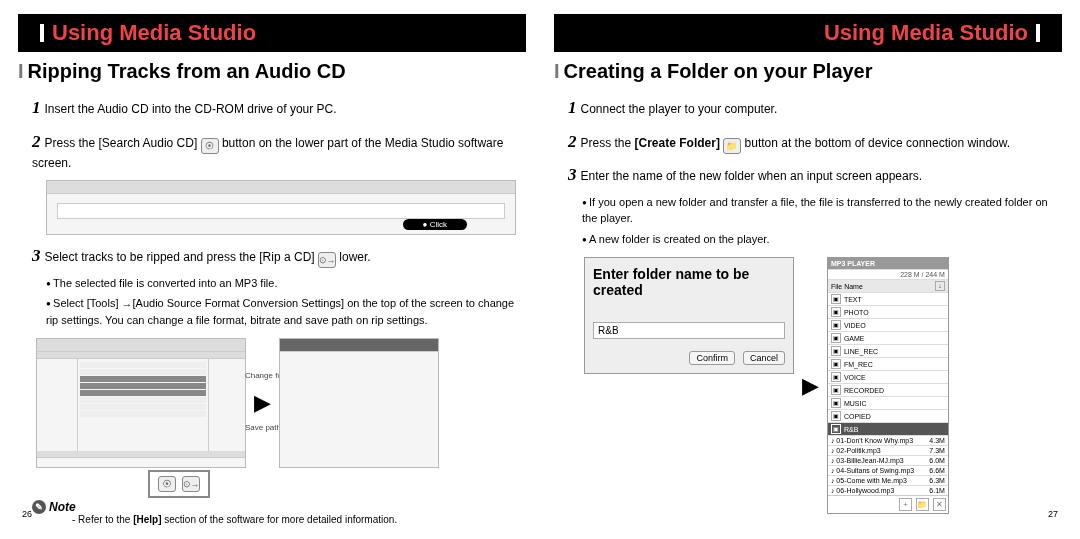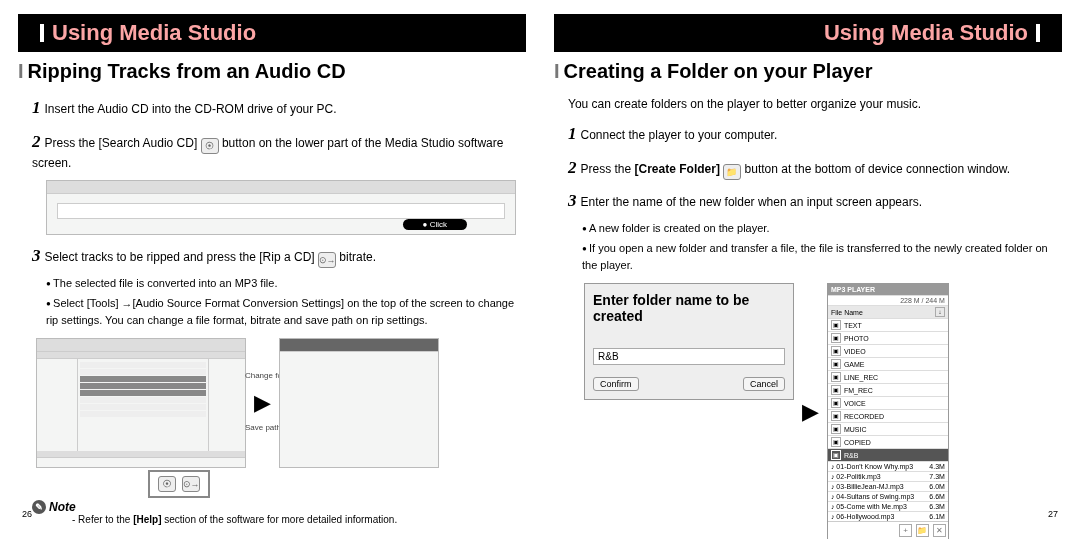--- a/index.html
+++ b/index.html
@@ -1,18 +1,18 @@
 <!DOCTYPE html>
 <html><head>
 <meta charset="utf-8">
 <style>
   body { margin:0; padding:0; font-family: Arial, Helvetica, sans-serif; background:#fff; color:#000; }
   .page-wrap { width:1080px; height:539px; box-sizing:border-box; padding:14px 18px; display:flex; gap:28px; position:relative; }
   .col { flex:1; display:flex; flex-direction:column; position:relative; }
-  .black-band { background:#000; color:#fca5a5; font-weight:bold; font-size:22px; padding:6px 14px; margin-bottom:6px; display:flex; align-items:center; }
+  .black-band { background:#000; color:#ef4444; font-weight:bold; font-size:22px; padding:6px 14px; margin-bottom:6px; display:flex; align-items:center; }
   .band-left { justify-content:flex-start; }
   .band-right { justify-content:flex-end; }
   .accent-bar { display:inline-block; width:4px; height:18px; background:#fff; margin:0 8px; }
   .section-heading { font-weight:bold; font-size:20px; margin:2px 0 8px 0; }
   .section-heading .leadbar { color:#777; margin-right:4px; }
   .bignum { font-family:"Times New Roman", serif; font-size:17px; font-style:italic; font-weight:bold; margin-right:4px; }
   .step { font-size:12px; margin:4px 12px 4px 14px; line-height:1.5; }
   .bullet { font-size:11px; margin:2px 0 2px 28px; line-height:1.5; }
   .bullet::before { content:"● "; font-size:8px; vertical-align:1px; }
   .icon-box { display:inline-block; width:16px; height:14px; border:1px solid #888; border-radius:3px; background:#eee; vertical-align:-2px; text-align:center; font-size:9px; line-height:14px; color:#666; }
@@ -30,21 +30,21 @@
   .click-tag { position:absolute; right:48px; bottom:4px; background:#000; color:#fff; font-size:8px; padding:1px 20px; border-radius:6px; }
   .pill { display:inline-block; background:#e6e6e6; border:1px solid #aaa; border-radius:3px; padding:0 4px; font-size:8px; color:#555; }
   .mini { font-size:7px; color:#555; }
   .toolbox2 { border:2px solid #888; padding:4px 8px; display:inline-flex; gap:6px; }
 
   .free-label { font-size:8px; color:#444; line-height:1.1; text-align:center; }
 
   .dialog-box { width:210px; border:1px solid #999; background:#eee; padding:8px; box-sizing:border-box; }
   .dialog-title { font-size:14px; font-weight:bold; margin-bottom:24px; }
   .dialog-input { background:#fff; border:1px solid #aaa; padding:2px 4px; font-size:10px; margin-bottom:12px; }
-  .dialog-btns { display:flex; justify-content:space-between; gap:8px; }
+  .dialog-btns { display:flex; justify-content:flex-end; gap:8px; }
   .dialog-btn { border:1px solid #999; border-radius:3px; padding:1px 6px; font-size:9px; background:#f5f5f5; }
 
   .device-col { width:120px; border:1px solid #999; font-size:7px; }
   .device-head { background:#999; color:#fff; padding:2px 3px; font-weight:bold; }
   .device-row { border-top:1px solid #ddd; padding:1px 3px; display:flex; align-items:center; gap:3px; }
   .device-row .ico { width:8px; height:8px; border:1px solid #aaa; font-size:6px; line-height:8px; text-align:center; }
   .device-sel { background:#555; color:#fff; }
   .device-foot { border-top:1px solid #ccc; padding:2px; text-align:right; }
   .foot-btn { display:inline-block; width:11px; height:11px; border:1px solid #aaa; margin-left:2px; font-size:8px; line-height:11px; text-align:center; color:#777; }
 </style>
@@ -74,21 +74,21 @@
 
     <div class="shot" style="height:58px; margin:4px 10px 4px 28px;">
       <div class="bar"></div>
       <div style="position:absolute; left:10px; top:22px; right:10px; height:14px; background:#fff; border:1px solid #ccc;"></div>
       <div class="click-tag">● <span>Click</span></div>
     </div>
 
     <div class="step">
       <span class="bignum">3</span><span>Select tracks to be ripped and press the [Rip a CD]</span>
       <span class="icon-box">⊙→</span>
-      <span>bitrate.</span>
+      <span>lower.</span>
     </div>
     <div class="bullet">The selected file is converted into an MP3 file.</div>
     <div class="bullet">Select [Tools] →[Audio Source Format Conversion Settings] on the top of the screen to change rip settings. You can change a file format, bitrate and save path on rip settings.</div>
 
     <div class="fig-row" style="margin-left:18px;">
 
       <div class="shot" style="width:210px; height:130px;">
         <div class="bar"></div>
         <div class="bar thin"></div>
         <div style="display:flex; height:92px;">
@@ -138,35 +138,34 @@
   <div class="col">
     <div class="black-band band-right">
       <span>Using Media Studio</span>
       <span class="accent-bar"></span>
     </div>
 
     <div class="section-heading">
       <span class="leadbar">I</span><span>Creating a Folder on your Player</span>
     </div>
 
-    <div class="step" style="margin-left:14px;">You can create folders on the player to better organize your music.</div>
 
     <div class="step">
       <span class="bignum">1</span><span>Connect the player to your computer.</span>
     </div>
     <div class="step">
       <span class="bignum">2</span><span>Press the </span><b>[Create Folder]</b>
       <span class="icon-box">📁</span>
       <span> button at the bottom of device connection window.</span>
     </div>
     <div class="step">
       <span class="bignum">3</span><span>Enter the name of the new folder when an input screen appears.</span>
     </div>
+    <div class="bullet">If you open a new folder and transfer a file, the file is transferred to the newly created folder on the player.</div>
     <div class="bullet">A new folder is created on the player.</div>
-    <div class="bullet">If you open a new folder and transfer a file, the file is transferred to the newly created folder on the player.</div>
 
     <div class="fig-row" style="margin-left:30px; align-items:flex-start;">
       <div class="dialog-box">
         <div class="dialog-title">Enter folder name to be created</div>
         <div class="dialog-input">R&amp;B</div>
         <div class="dialog-btns">
           <span class="dialog-btn">Confirm</span>
           <span class="dialog-btn">Cancel</span>
         </div>
       </div>

